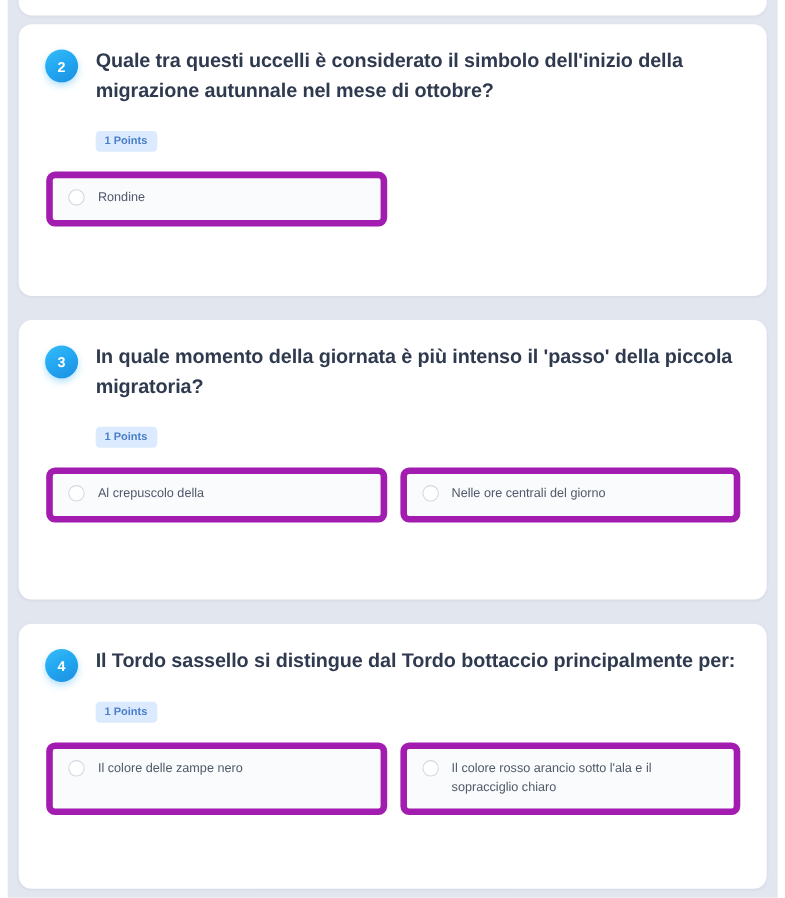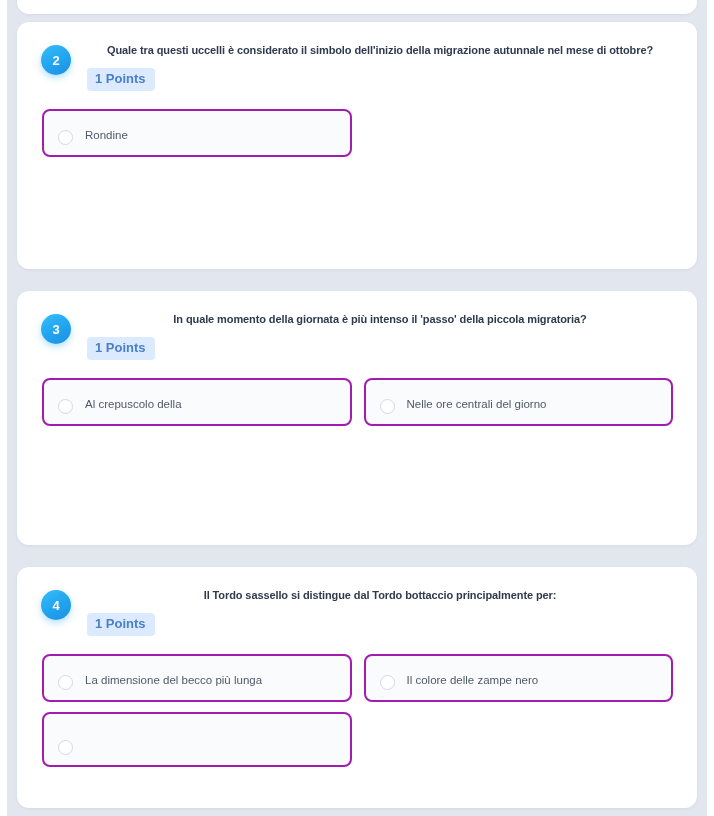--- a/index.html
+++ b/index.html
@@ -82,58 +82,57 @@
     display: flex;
     align-items: center;
     justify-content: center;
     box-shadow: 0 3px 7px rgba(35, 168, 242, 0.35);
     line-height: 1;
   }
 
   .q-body { flex: 1 1 auto; min-width: 0; }
 
   .q-text {
-    font-size: 11px;
+    font-size: 18px;
     font-weight: bold;
     line-height: 1.48;
     color: #2f3a4f;
     letter-spacing: -0.1px;
-    text-align: center;
   }
 
   .q-points {
     display: inline-block;
-    margin-top: 10px;
+    margin-top: 24px;
     padding: 4px 9px 4px 8px;
     background: #dbeafe;
     color: #4a7fc9;
-    font-size: 13px;
+    font-size: 10px;
     font-weight: bold;
     border-radius: 4px;
     line-height: 1.1;
   }
 
   
   .options {
     display: grid;
     grid-template-columns: 1fr 1fr;
     column-gap: 12px;
     row-gap: 10px;
     margin-top: 18px;
     margin-left: 1px;
   }
 
   .option {
     display: flex;
-    align-items: flex-end;
+    align-items: flex-start;
     gap: 12px;
     min-height: 48px;
     padding: 10px 14px;
     background: #fafbfc;
-    border: 2px solid #a21caf;
+    border: 6px solid #a21caf;
     border-radius: 8px;
     cursor: pointer;
   }
 
   .option.tall { min-height: 55px; }
 
   .radio {
     flex: 0 0 auto;
     width: 15px;
     height: 15px;
@@ -201,27 +200,24 @@
         <div class="q-head">
           <div class="q-number">4</div>
           <div class="q-body">
             <div class="q-text">Il Tordo sassello si distingue dal Tordo bottaccio principalmente per:</div>
             <div class="q-points">1 Points</div>
           </div>
         </div>
         <div class="options">
           <div class="option">
             <span class="radio"></span>
-            <span class="option-label">La dimensione del becco più lunga</span>
-          </div>
-          <div class="option">
-            <span class="radio"></span>
             <span class="option-label">Il colore delle zampe nero</span>
           </div>
           <div class="option tall">
             <span class="radio"></span>
+            <span class="option-label">Il colore rosso arancio sotto l'ala e il sopracciglio chiaro</span>
           </div>
         </div>
       </div>
     </section>
 
   </div>
 </div>
 
 </body></html>

